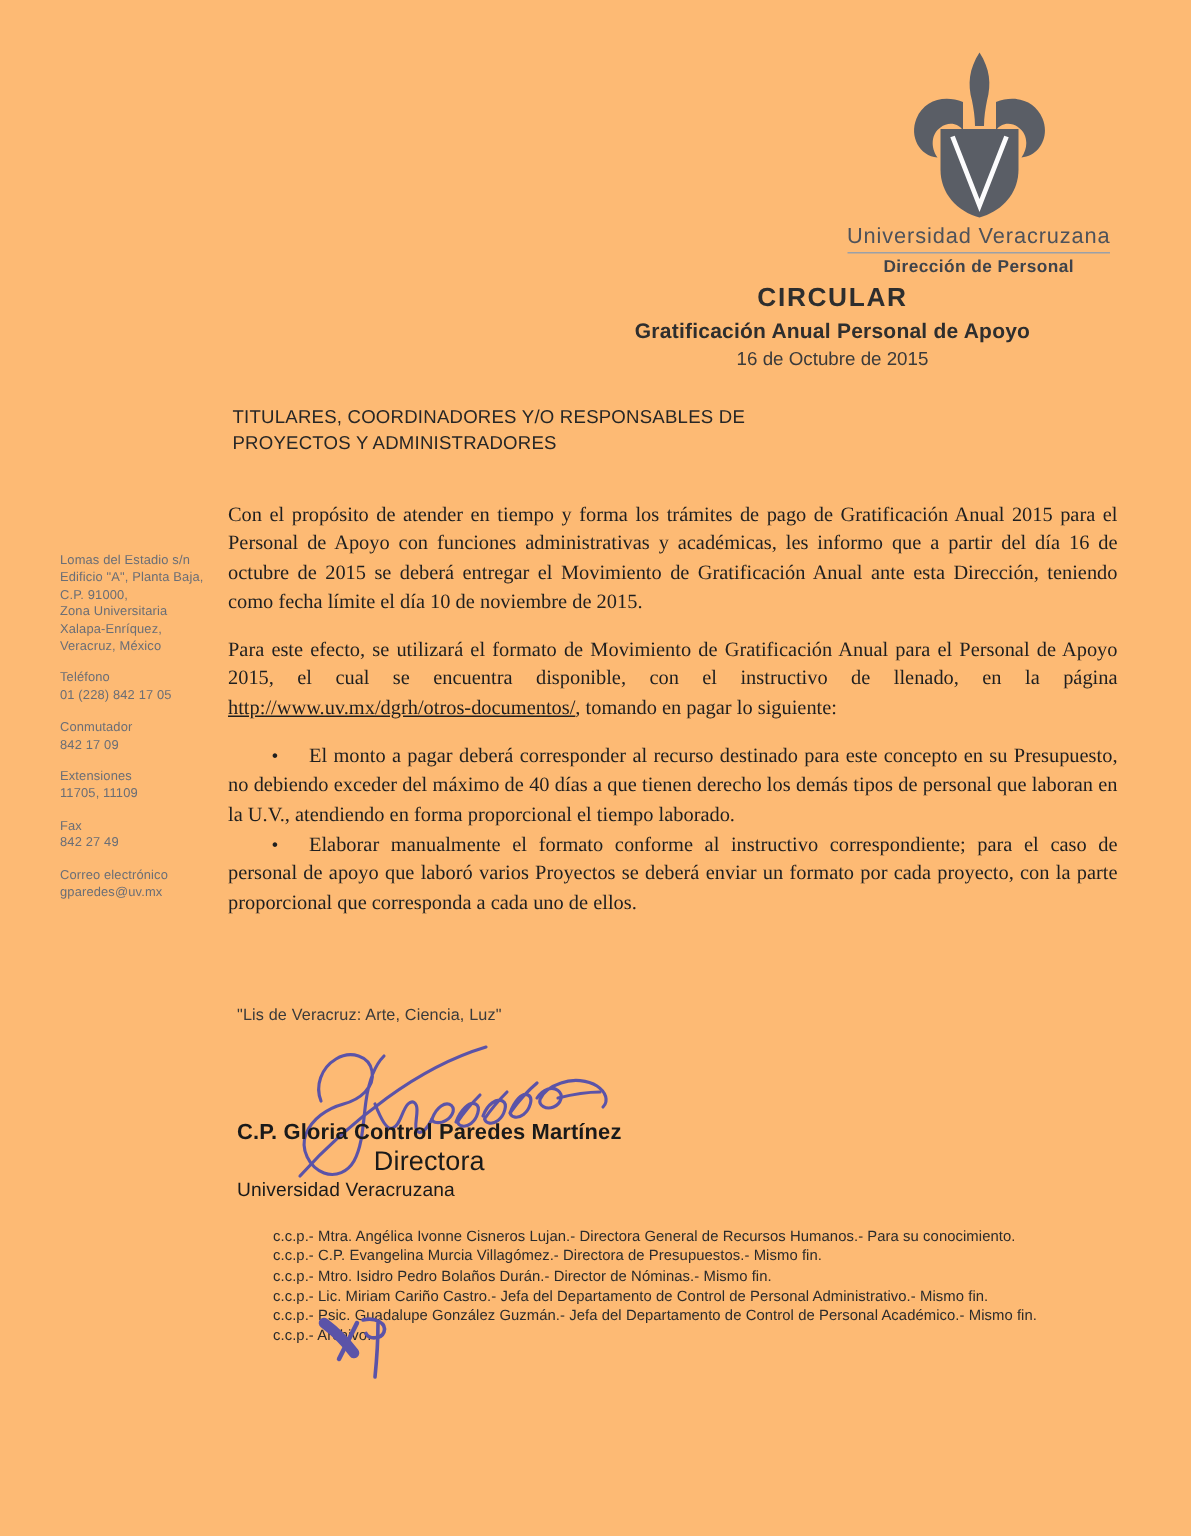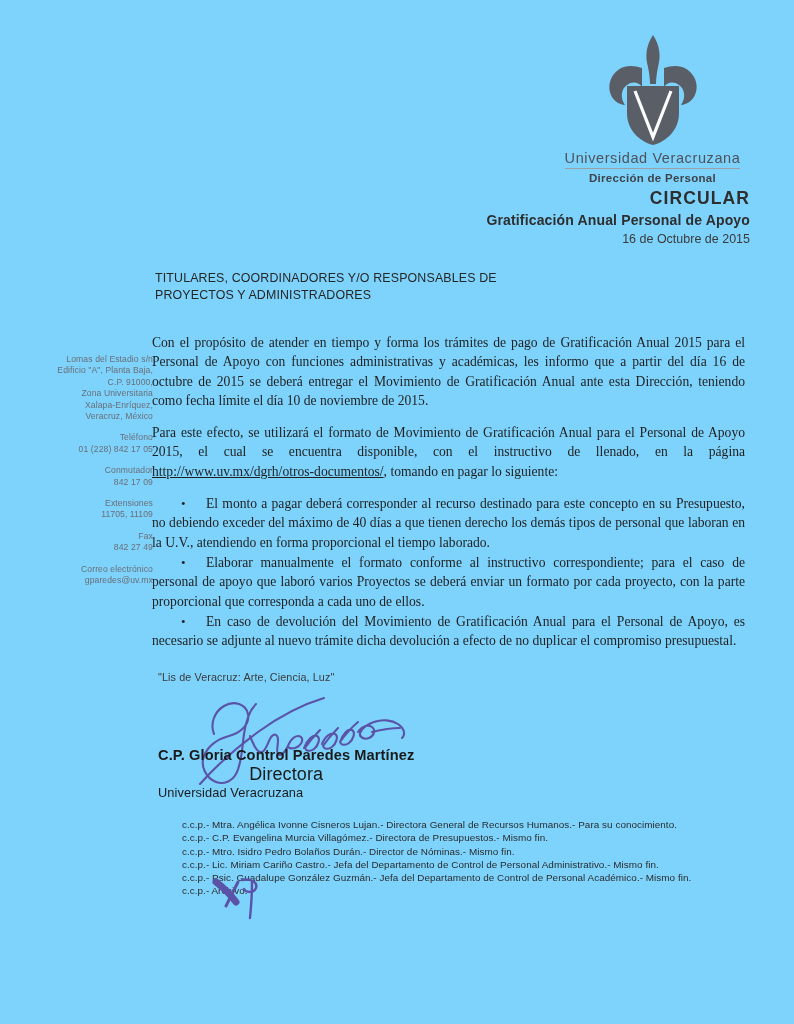--- a/index.html
+++ b/index.html
@@ -7,21 +7,21 @@
     padding: 0;
     background: #ffffff;
   }
   body {
     font-family: "Liberation Sans", sans-serif;
   }
   .page {
     position: relative;
     width: 794px;
     height: 1024px;
-    background: #7dd3fc;
+    background: #fdba74;
     overflow: hidden;
   }
 
   
   .logo-block {
     position: absolute;
     top: 34px;
     left: 545px;
     width: 215px;
     text-align: center;
@@ -50,21 +50,21 @@
     margin-top: 3px;
     white-space: nowrap;
   }
 
   
   .title-block {
     position: absolute;
     top: 188px;
     left: 360px;
     width: 390px;
-    text-align: right;
+    text-align: center;
     color: #2e2e2e;
   }
   .circular-title {
     font-size: 17.5px;
     font-weight: bold;
     letter-spacing: 1.1px;
   }
   .circular-subtitle {
     font-size: 14px;
     font-weight: bold;
@@ -86,24 +86,23 @@
     color: #262626;
     line-height: 16.5px;
     letter-spacing: 0.15px;
   }
   .addressee div:first-child { font-weight: normal; }
   .addressee .strong-line { font-weight: normal; }
 
   
   .sidebar {
     position: absolute;
-    top: 354px;
+    top: 368px;
     left: 40px;
     width: 113px;
-    text-align: right;
     font-size: 8.6px;
     line-height: 11.4px;
     color: #6a6e76;
     letter-spacing: 0.1px;
   }
   .sidebar .group { margin-bottom: 10px; }
   .sidebar .group:last-child { margin-bottom: 0; }
   .sidebar .lbl { display: block; }
 
   
@@ -277,23 +276,20 @@
     <p class="para-justify">Con el propósito de atender en tiempo y forma los trámites de pago de Gratificación Anual 2015 para el Personal de Apoyo con funciones administrativas y académicas, les informo que a partir del día 16 de octubre de 2015 se deberá entregar el Movimiento de Gratificación Anual ante esta Dirección, teniendo como fecha límite el día 10 de noviembre de 2015.</p>
 
     <p class="para-justify"><span>Para este efecto, se utilizará el formato de Movimiento de Gratificación Anual para el Personal de Apoyo 2015, el cual se encuentra disponible, con el instructivo de llenado,     en la página </span><span class="url-link">http://www.uv.mx/dgrh/otros-documentos/</span><span>, tomando en pagar lo siguiente:</span></p>
 
     <ul class="bullets">
       <li>
           <span class="li-text">El monto a pagar deberá corresponder al recurso destinado para este concepto en su Presupuesto, no debiendo exceder del máximo de 40 días  a que tienen derecho los demás tipos de personal que laboran en la U.V., atendiendo en forma proporcional el tiempo laborado.</span>
         </li>
       <li>
           <span class="li-text">Elaborar manualmente el formato conforme al instructivo correspondiente; para el caso de personal de apoyo que laboró varios Proyectos se deberá enviar un formato por cada proyecto, con la parte proporcional que corresponda a cada uno de ellos.</span>
-        </li>
-      <li>
-          <span class="li-text">En caso de devolución del Movimiento de Gratificación Anual para el Personal de Apoyo, es necesario se adjunte al nuevo trámite dicha devolución a efecto de no duplicar el compromiso presupuestal.</span>
         </li>
     </ul>
 
   </div>
 
   <div class="motto">"Lis de Veracruz: Arte, Ciencia, Luz"</div>
 
   <svg class="signature-svg" viewBox="0 0 230 100">
     <g fill="none" stroke="#5b53a8" stroke-width="2.1" stroke-linecap="round" stroke-linejoin="round">
       <path d="M18 46 C14 36 18 24 28 18 C38 12 50 16 52 26 C54 37 44 45 33 48 C22 51 12 58 8 68 C4 78 10 90 20 94 C28 97 36 93 40 86 C46 75 46 60 48 46 C50 32 54 22 60 16"></path>

